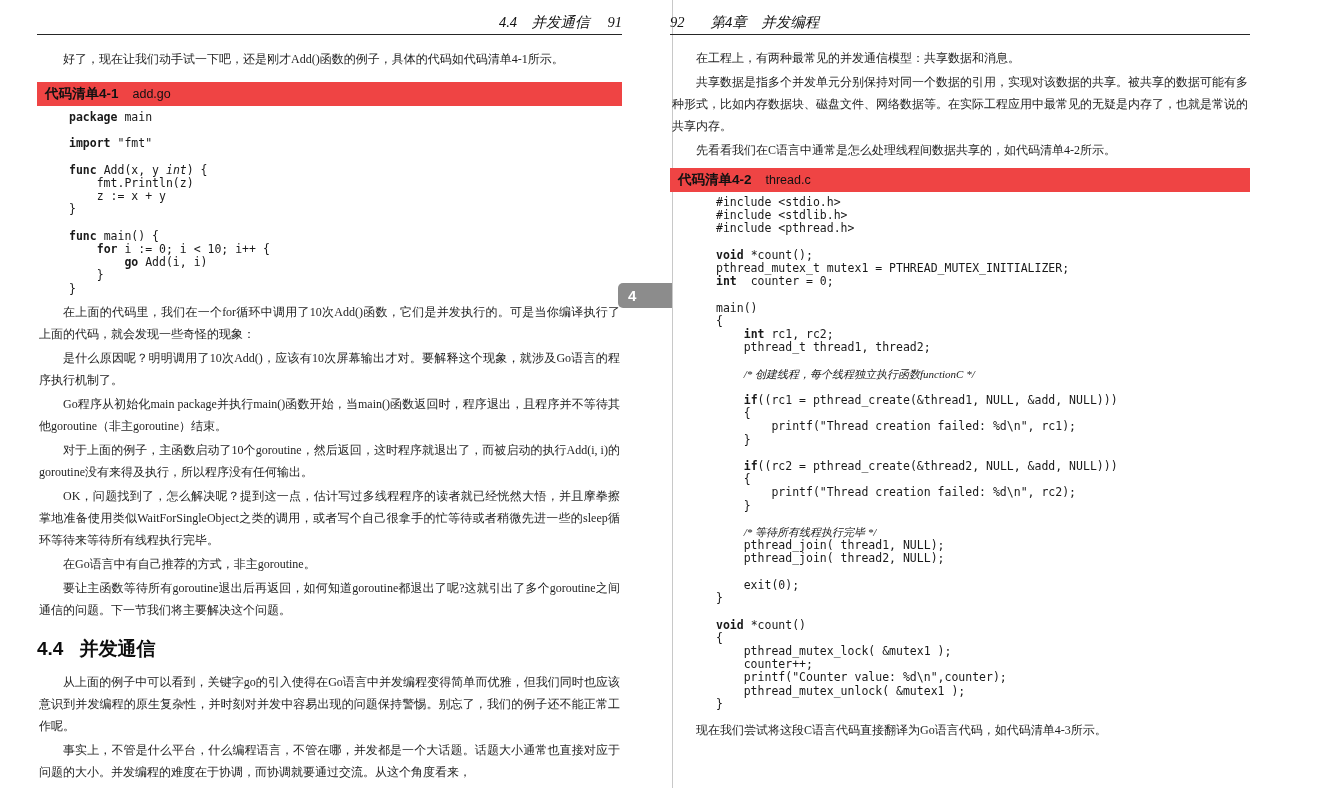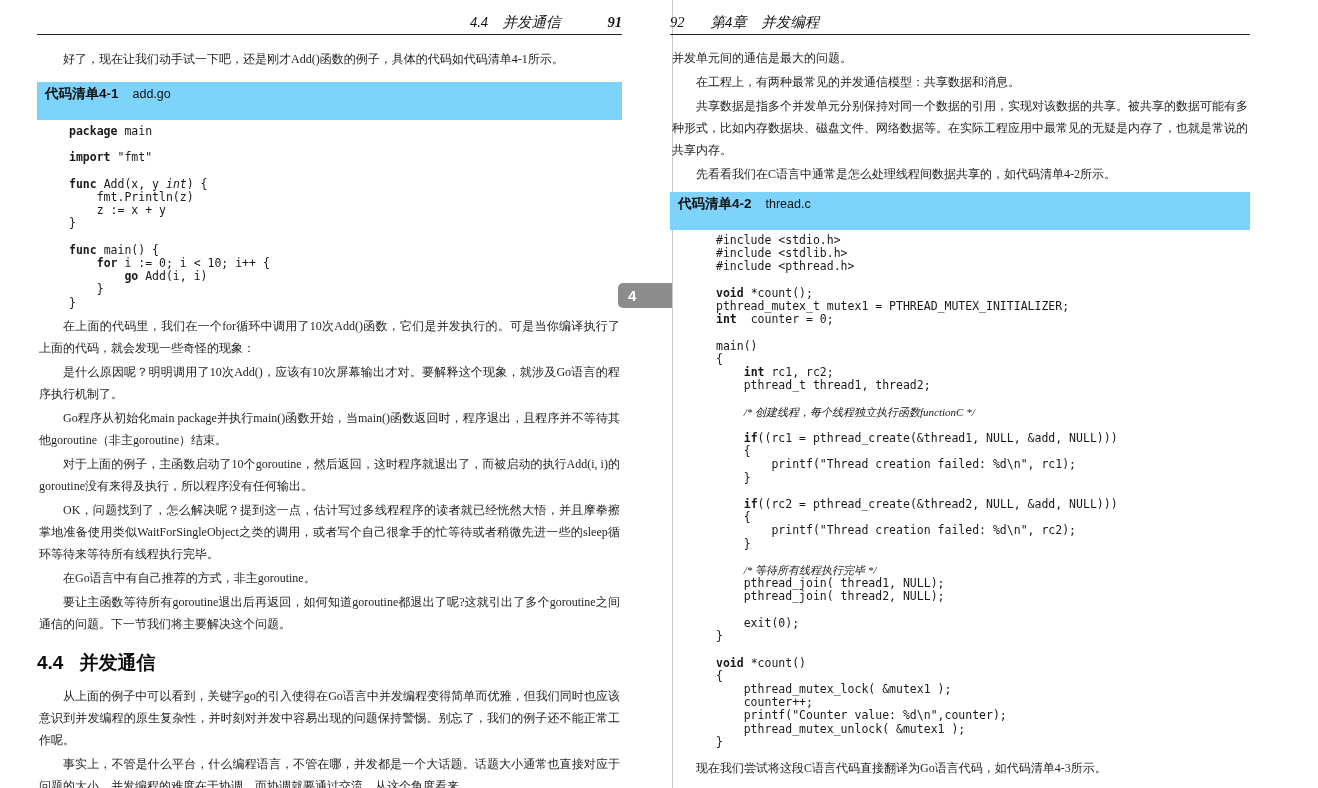--- a/index.html
+++ b/index.html
@@ -12,29 +12,29 @@
   .page.left{left:0;width:672px;padding:0 50px 0 37px;}
   .page.right{left:633px;width:645px;padding:0 28px 0 37px;}
 
   .page-header{
     display:flex;align-items:baseline;
     padding-top:13px;padding-bottom:3px;
     border-bottom:1.4px solid #262626;
     font-style:italic;font-size:14.5px;line-height:18px;color:#111;
   }
   .page.left .page-header{justify-content:flex-end;}
-  .page.left .pagenum{margin-left:47px;font-weight:bold;}
+  .page.left .pagenum{margin-left:18px;}
   .page.right .chaptitle{margin-left:26px;}
 
   .body-p{margin:2px;font-size:12px;line-height:22px;text-align:justify;}
   .indent{text-indent:2em;}
   .intro-p{margin-top:13px;}
 
   .listing-bar{
-    margin-top:12px;height:38px;background:#7dd3fc;
+    margin-top:12px;height:24px;background:#ef4444;
     font-family:"Liberation Sans", sans-serif;
     font-size:13.5px;line-height:24px;padding-left:8px;color:#111;
   }
   .listing-label{font-weight:bold;}
   .listing-file{margin-left:14px;font-size:12.5px;}
   .page.right .listing-bar{margin-top:7px;}
 
   .code{
     padding:5px 0 2px 32px;
     font-family:"DejaVu Sans Mono", monospace;
@@ -124,21 +124,20 @@
 
   <div class="chapter-tab">4</div>
 
   <div class="page right">
     <div class="page-header">
       <span>92</span>
       <span class="chaptitle">第4章　并发编程</span>
     </div>
 
     <div class="paras discussion">
-        <p class="body-p">并发单元间的通信是最大的问题。</p>
         <p class="body-p indent">在工程上，有两种最常见的并发通信模型：共享数据和消息。</p>
         <p class="body-p indent">共享数据是指多个并发单元分别保持对同一个数据的引用，实现对该数据的共享。被共享的数据可能有多种形式，比如内存数据块、磁盘文件、网络数据等。在实际工程应用中最常见的无疑是内存了，也就是常说的共享内存。</p>
         <p class="body-p indent">先看看我们在C语言中通常是怎么处理线程间数据共享的，如代码清单4-2所示。</p>
       </div>
 
     <div class="listing-bar">
       <span class="listing-label">代码清单4-2</span><span class="listing-file">thread.c</span>
     </div>
 
     <div class="code">

